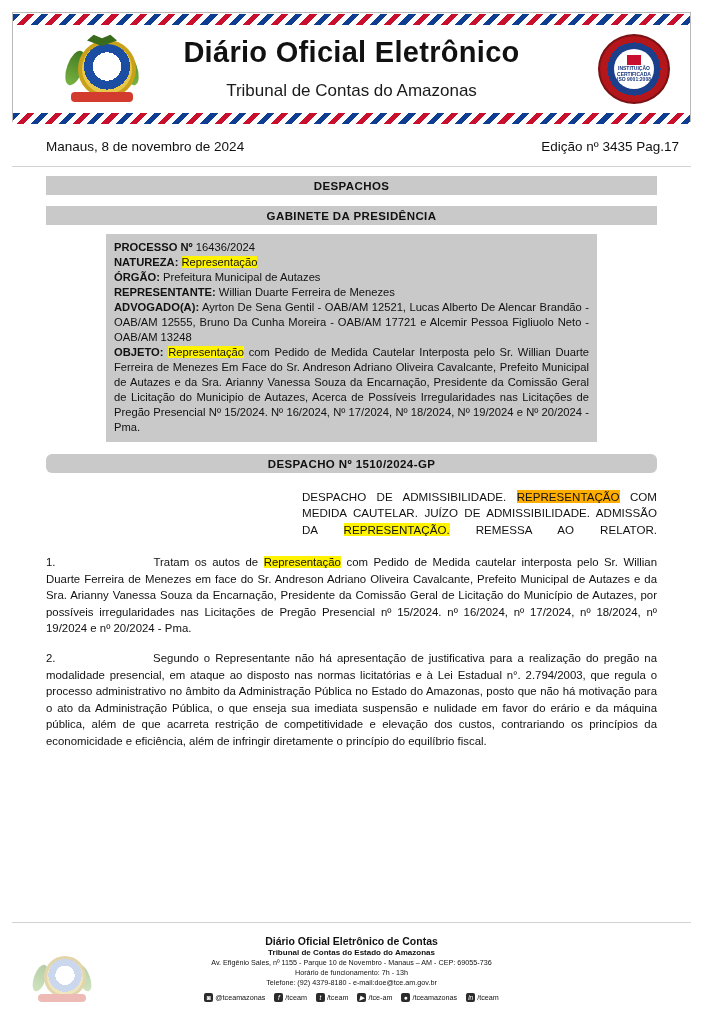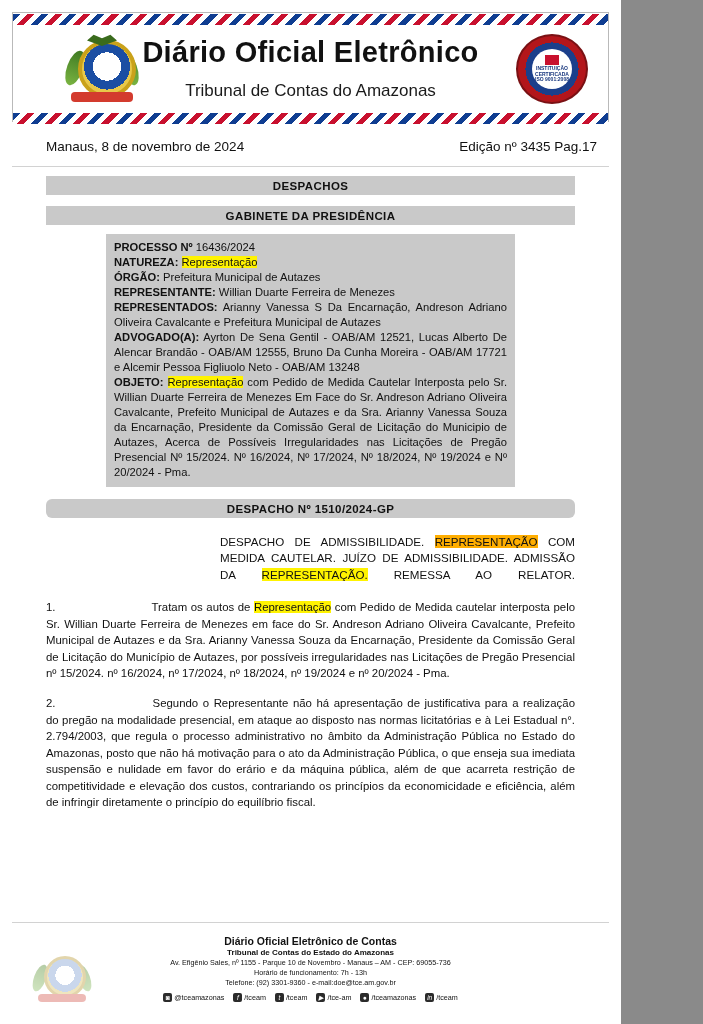--- a/index.html
+++ b/index.html
@@ -2,21 +2,21 @@
 <html lang="pt-BR"><head>
 <meta charset="utf-8">
 <style>
   html, body {
     margin: 0;
     padding: 0;
     background: #8a8a8a;
   }
   .page {
     position: relative;
-    width: 621px;
+    width: 703px;
     height: 1024px;
     background: #ffffff;
     font-family: "Liberation Sans", sans-serif;
     overflow: hidden;
     box-sizing: border-box;
   }
 
   
   .header-wrap {
     position: relative;
@@ -345,24 +345,20 @@
     </div>
     <div class="proc-row">
       <b>ÓRGÃO:</b>
       <span>Prefeitura Municipal de Autazes</span>
     </div>
     <div class="proc-row">
       <b>REPRESENTANTE:</b>
       <span>Willian Duarte Ferreira de Menezes</span>
     </div>
     <div class="proc-row">
-      <b>REPRESENTADOS:</b>
-      <span>Arianny Vanessa S Da Encarnação, Andreson Adriano Oliveira Cavalcante e Prefeitura Municipal de Autazes</span>
-    </div>
-    <div class="proc-row">
       <b>ADVOGADO(A):</b>
       <span>Ayrton De Sena Gentil - OAB/AM 12521, Lucas Alberto De Alencar Brandão - OAB/AM 12555, Bruno Da Cunha Moreira - OAB/AM 17721 e Alcemir Pessoa Figliuolo Neto - OAB/AM 13248</span>
     </div>
     <div class="proc-row">
       <b>OBJETO:</b>
       <span class="hl">Representação</span><span> com Pedido de Medida Cautelar Interposta pelo Sr. Willian Duarte Ferreira de Menezes Em Face do Sr. Andreson Adriano Oliveira Cavalcante, Prefeito Municipal de Autazes e da Sra. Arianny Vanessa Souza da Encarnação, Presidente da Comissão Geral de Licitação do Municipio de Autazes, Acerca de Possíveis Irregularidades nas Licitações de Pregão Presencial Nº 15/2024. Nº 16/2024, Nº 17/2024, Nº 18/2024, Nº 19/2024 e Nº 20/2024 - Pma.</span>
     </div>
   </div>
 
   <div class="band despacho-num">DESPACHO Nº 1510/2024-GP</div>
@@ -386,21 +382,21 @@
     <div class="footer-crest">
       <div class="fwl"></div>
       <div class="fwr"></div>
       <div class="fring"></div>
       <div class="fribbon"></div>
     </div>
     <div class="footer-title">Diário Oficial Eletrônico de Contas</div>
     <div class="footer-sub">Tribunal de Contas do Estado do Amazonas</div>
     <div class="footer-line">Av. Efigênio Sales, nº 1155 - Parque 10 de Novembro - Manaus – AM - CEP: 69055-736</div>
     <div class="footer-line">Horário de funcionamento: 7h - 13h</div>
-    <div class="footer-line">Telefone: (92) 3301-9360 - e-mail:doe@tce.am.gov.br</div>
+    <div class="footer-line">Telefone: (92) 4379-8180 - e-mail:doe@tce.am.gov.br</div>
     <div class="social">
       <span class="g">
         <i class="glyph">◙</i>
         <span>@tceamazonas</span>
       </span>
       <span class="g">
         <i class="glyph">f</i>
         <span>/tceam</span>
       </span>
       <span class="g">

